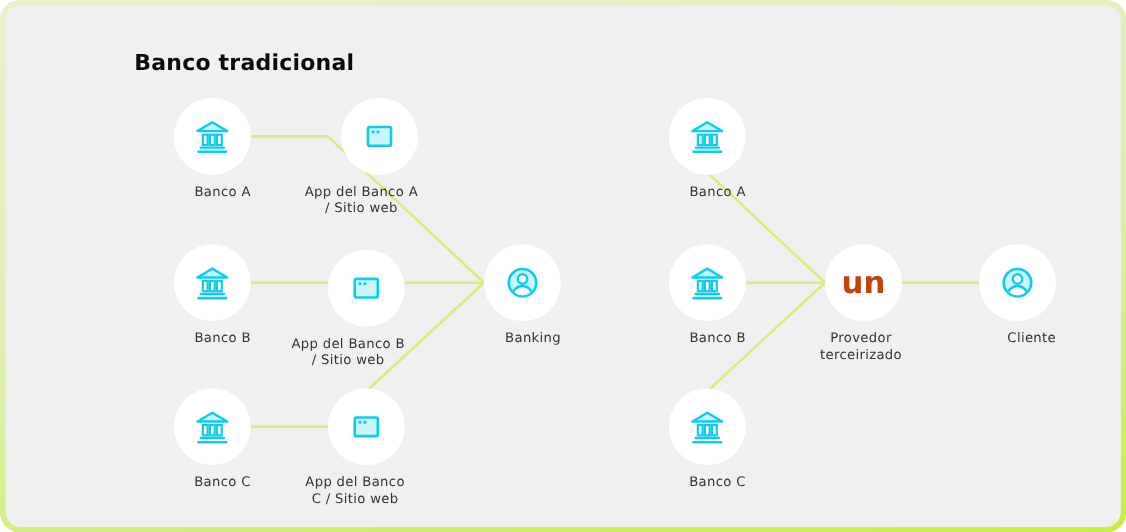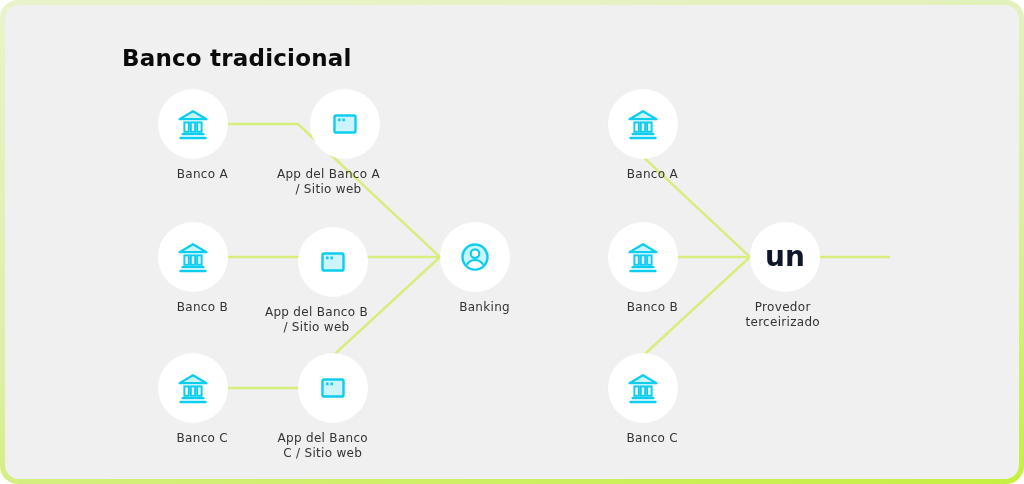--- a/index.html
+++ b/index.html
@@ -5,30 +5,30 @@
   html,body{margin:0;padding:0;background:#ffffff;}
   .frame{
     position:relative;width:1024px;height:484px;border-radius:18px;
     background:linear-gradient(170deg,#e9f3cb 0%,#ddefaa 55%,#c6ef41 100%);
     overflow:hidden;font-family:"DejaVu Sans","Liberation Sans",sans-serif;
   }
   .inner{position:absolute;left:5px;top:5px;right:5px;bottom:5px;background:#f0f0f0;border-radius:14px;}
   .edges{position:absolute;left:0;top:0;width:1024px;height:484px;}
   .edges line{stroke:#d7ee7d;stroke-width:2.4;}
   .section-title{
-    position:absolute;font-size:23px;font-weight:700;color:#0b0b0b;
+    position:absolute;font-size:20px;font-weight:700;color:#0b0b0b;
     letter-spacing:.2px;font-family:"DejaVu Sans",sans-serif;
   }
   .node{position:absolute;width:140px;display:flex;flex-direction:column;align-items:flex-end;}
   .circle{width:70px;height:70px;border-radius:50%;background:#ffffff;display:flex;align-items:center;justify-content:center;}
   .label{
     margin-top:8px;font-size:12px;line-height:15px;letter-spacing:.3px;color:#333333;
     text-align:center;white-space:pre-line;
   }
-  .un-logo{font-weight:800;font-size:28px;color:#0f172a;line-height:1;font-family:"DejaVu Sans",sans-serif;}
+  .un-logo{font-weight:800;font-size:28px;color:#c2410c;line-height:1;font-family:"DejaVu Sans",sans-serif;}
   svg.icon{display:block;}
 </style>
 </head>
 <body>
 
 <div class="frame">
   <div class="inner"></div>
 
   <svg class="edges" viewBox="0 0 1024 484">
 
@@ -186,14 +186,31 @@
   </div>
 
   <div class="node" style="left:680px;top:222px;">
     <div class="circle">
       <div class="un-logo">un</div>
     </div>
     <div class="label">Provedor
 terceirizado</div>
   </div>
 
+  <div class="node" style="left:820px;top:222px;">
+    <div class="circle">
+      <svg class="icon" width="36" height="36" viewBox="0 0 36 36">
+        <defs>
+            <clipPath id="pc2">
+              <circle cx="18" cy="18" r="11.4"></circle>
+            </clipPath>
+          </defs>
+        <circle cx="18" cy="18" r="12.5" fill="#ccf4fb" stroke="#0ccdf0" stroke-width="2.4"></circle>
+        <g clip-path="url(#pc2)">
+          <circle cx="18" cy="30.5" r="9.5" fill="#ffffff" stroke="#0ccdf0" stroke-width="2.2"></circle>
+        </g>
+        <circle cx="18" cy="14.6" r="4.3" fill="#ffffff" stroke="#0ccdf0" stroke-width="2.2"></circle>
+      </svg>
+    </div>
+    <div class="label">Cliente</div>
+  </div>
 
 </div>
 
 </body></html>

